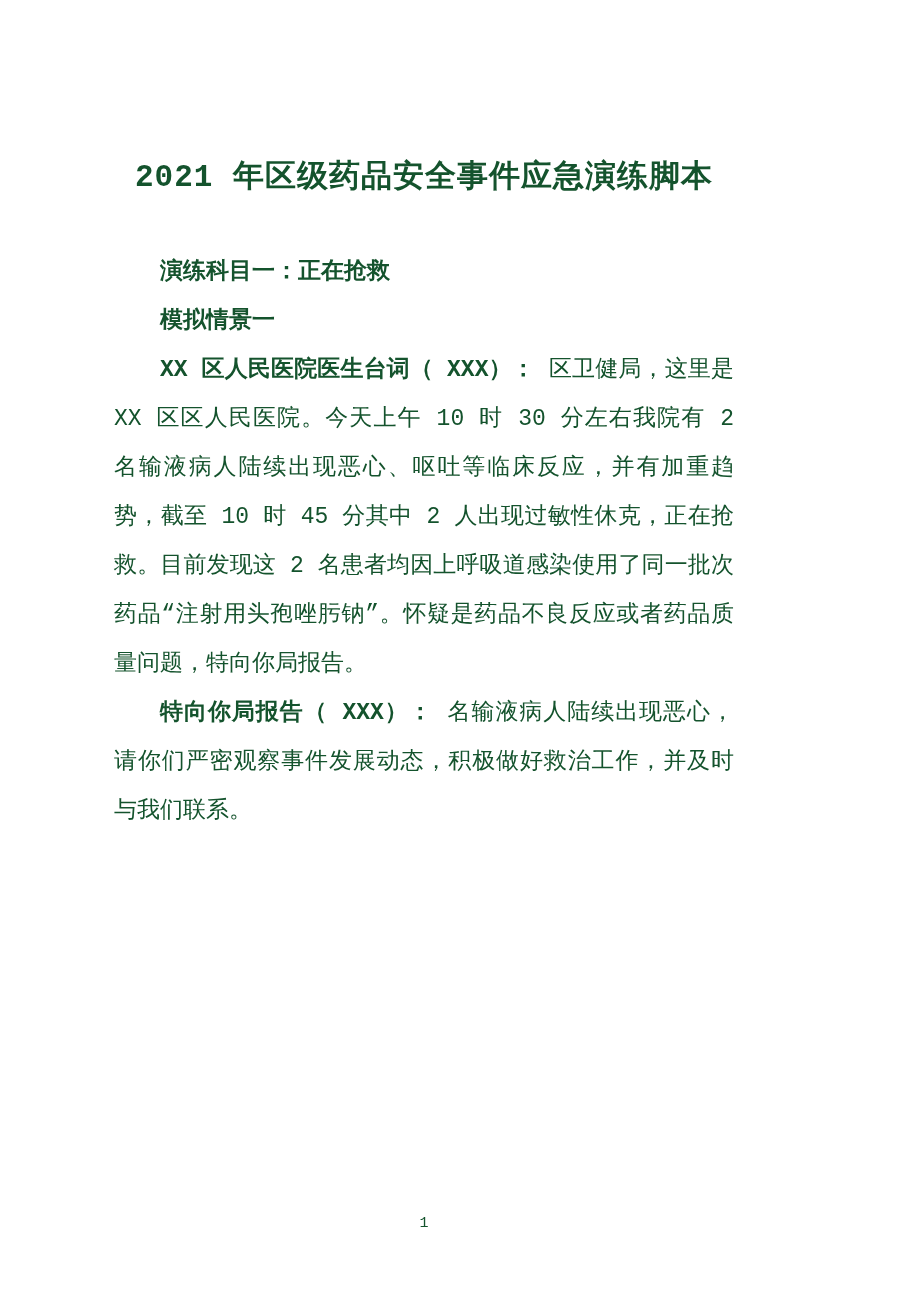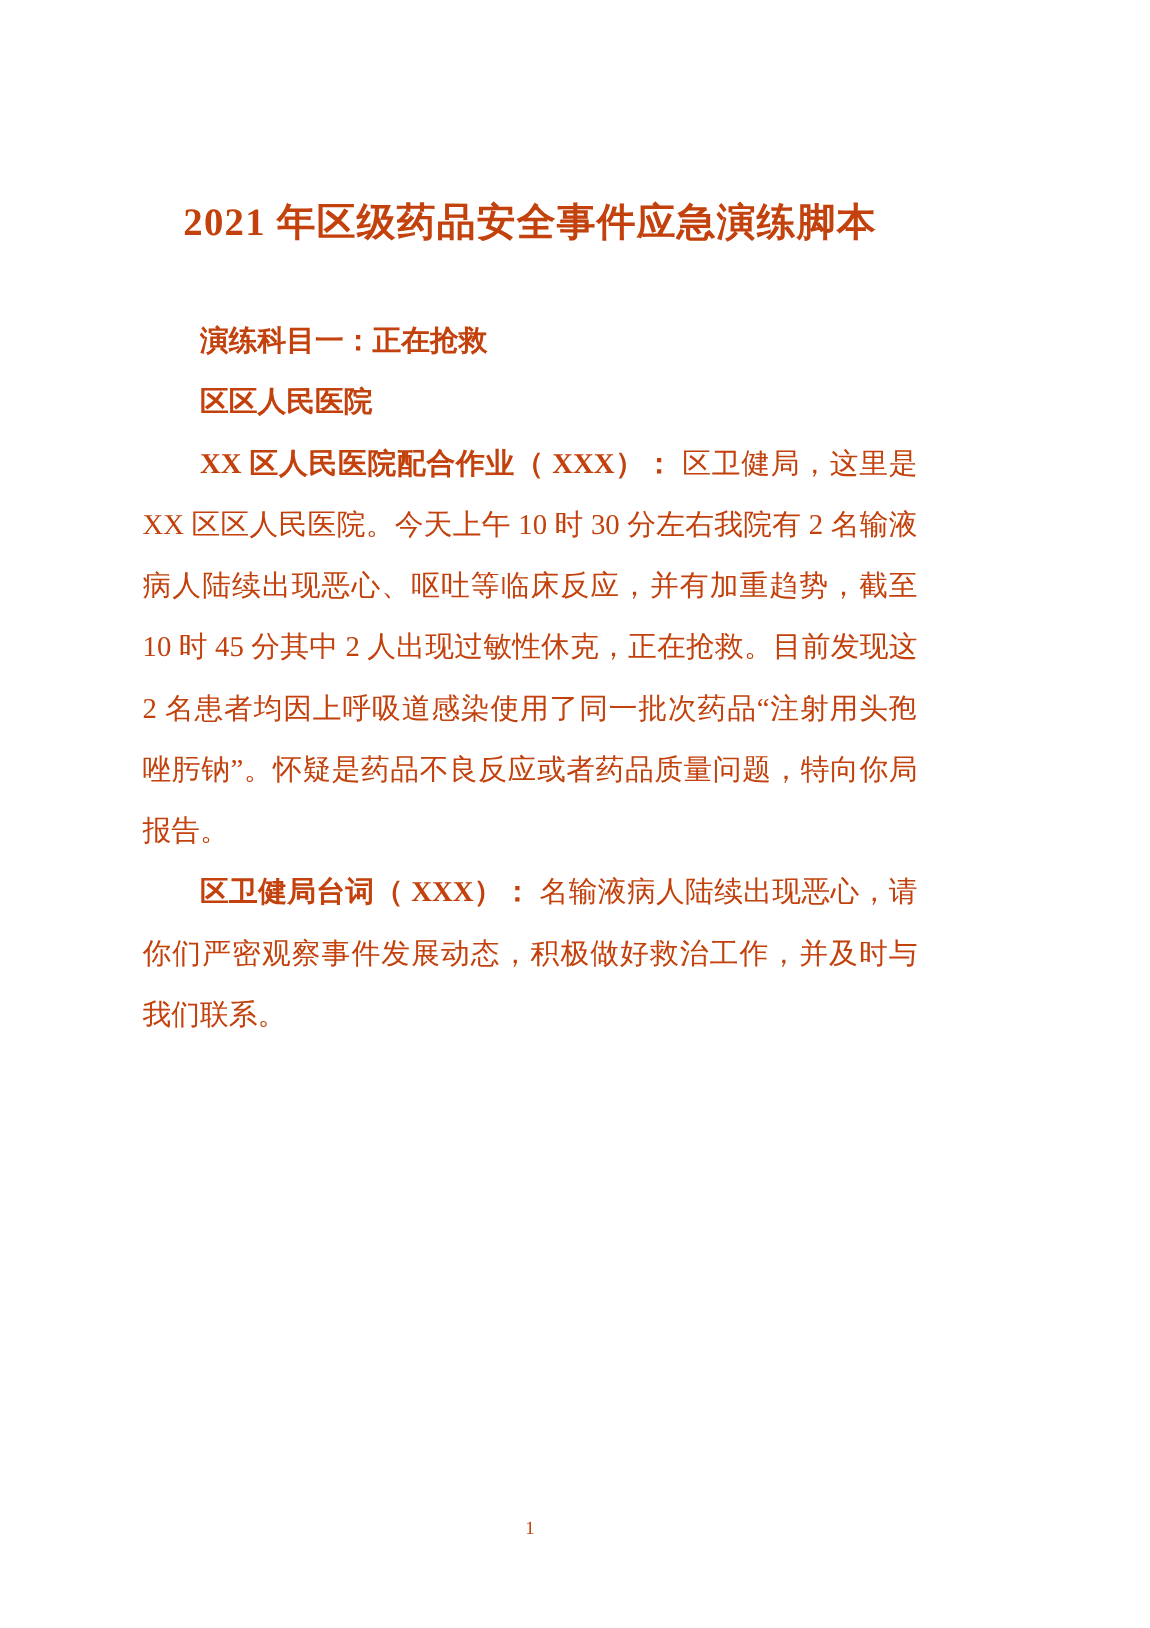--- a/index.html
+++ b/index.html
@@ -7,22 +7,22 @@
     padding: 0;
     background: #ffffff;
   }
   .page {
     width: 848px;
     height: 1302px;
     background: #ffffff;
     position: relative;
     box-sizing: border-box;
     padding: 158px 114px 0 114px;
-    font-family: Liberation Serif, serif;
-    color: #c2410c;
+    font-family: Liberation Mono, monospace;
+    color: #14532d;
     overflow: hidden;
   }
   .title {
     font-size: 31px;
     font-weight: bold;
     text-align: center;
     margin: 0 0 50px 0;
     letter-spacing: 1px;
     line-height: 1.3;
   }
@@ -49,25 +49,25 @@
 <body>
 
 <div class="page">
 
   <h1 class="title">2021 年区级药品安全事件应急演练脚本</h1>
 
   <div class="body-text">
 
     <p class="para"><span class="lead">演练科目一：正在抢救</span><span></span></p>
 
-    <p class="para"><span class="lead">区区人民医院</span><span></span></p>
+    <p class="para"><span class="lead">模拟情景一</span><span></span></p>
 
 
 
-    <p class="para"><span class="lead">XX 区人民医院配合作业（ XXX）：</span><span> 区卫健局，这里是 XX 区区人民医院。今天上午 10 时 30 分左右我院有 2 名输液病人陆续出现恶心、呕吐等临床反应，并有加重趋势，截至 10 时 45 分其中 2 人出现过敏性休克，正在抢救。目前发现这 2 名患者均因上呼吸道感染使用了同一批次药品“注射用头孢唑肟钠”。怀疑是药品不良反应或者药品质量问题，特向你局报告。</span></p>
+    <p class="para"><span class="lead">XX 区人民医院医生台词（ XXX）：</span><span> 区卫健局，这里是 XX 区区人民医院。今天上午 10 时 30 分左右我院有 2 名输液病人陆续出现恶心、呕吐等临床反应，并有加重趋势，截至 10 时 45 分其中 2 人出现过敏性休克，正在抢救。目前发现这 2 名患者均因上呼吸道感染使用了同一批次药品“注射用头孢唑肟钠”。怀疑是药品不良反应或者药品质量问题，特向你局报告。</span></p>
 
-    <p class="para"><span class="lead">区卫健局台词（ XXX）：</span><span> 名输液病人陆续出现恶心，请你们严密观察事件发展动态，积极做好救治工作，并及时与我们联系。</span></p>
+    <p class="para"><span class="lead">特向你局报告（ XXX）：</span><span> 名输液病人陆续出现恶心，请你们严密观察事件发展动态，积极做好救治工作，并及时与我们联系。</span></p>
 
   </div>
 
   <div class="page-number">1</div>
 
 </div>
 
 </body></html>

